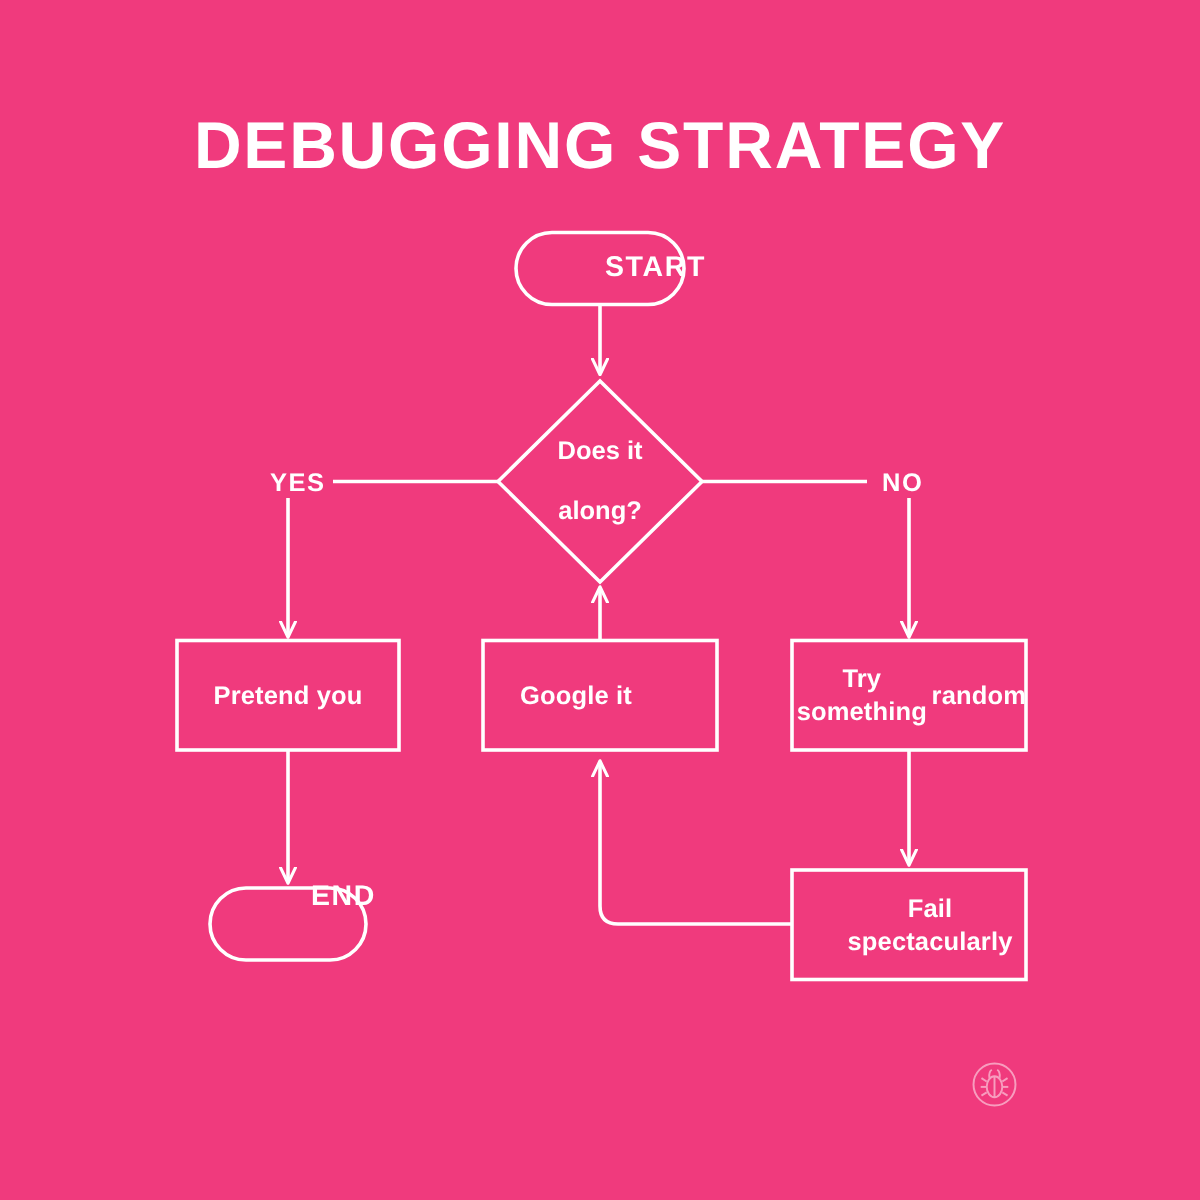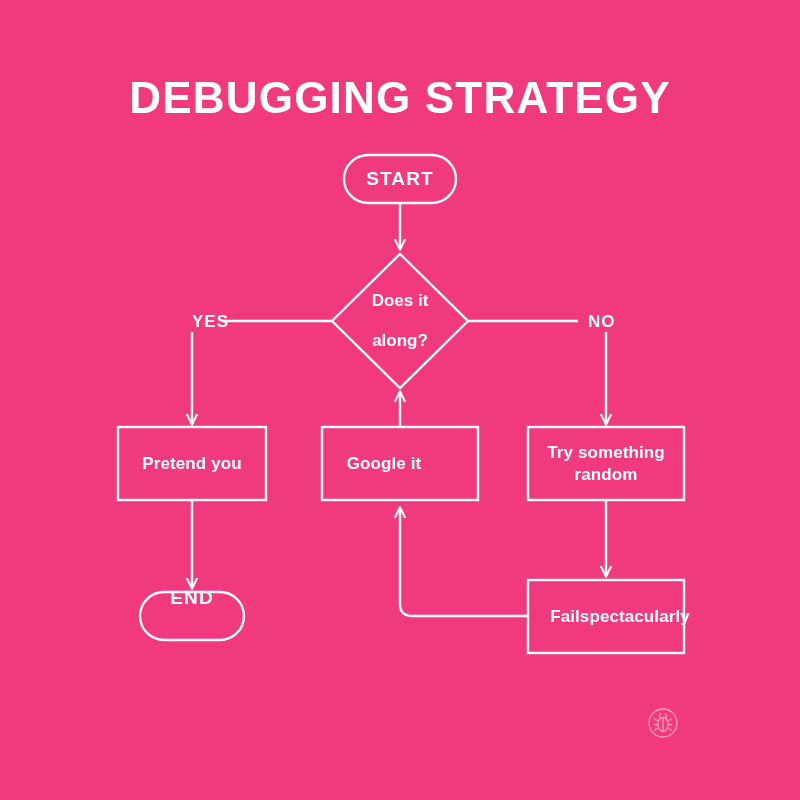--- a/index.html
+++ b/index.html
@@ -47,20 +47,21 @@
     justify-content: center;
     text-align: center;
     color: #ffffff;
     font-family: "Liberation Sans", sans-serif;
     font-weight: 700;
     pointer-events: none;
   }
   .terminator-label {
     font-size: 19px;
     letter-spacing: 1.1px;
+    padding-left: 37px;
   }
   .process-label {
     font-size: 17px;
     line-height: 22px;
     letter-spacing: 0.1px;
   }
   .decision-label {
     font-size: 17px;
     line-height: 24px;
   }
@@ -141,29 +142,29 @@
   </div>
 
   <div class="node-label process-label" style="left:118px; top:427px; width:148px; height:73px; flex-direction:row;">
     <span>Pretend you</span>
   </div>
 
   <div class="node-label process-label" style="left:306px; top:427px; width:156px; height:73px; flex-direction:column;">
     <span>Google it</span>
   </div>
 
-  <div class="node-label process-label" style="left:528px; top:427px; width:156px; height:73px; flex-direction:column;">
+  <div class="node-label process-label" style="left:528px; top:427px; width:156px; height:73px; flex-direction:row;">
     <span>Try something</span>
     <span>random</span>
   </div>
 
   <div class="node-label terminator-label" style="left:140px; top:580px; width:104px; height:36px;">END</div>
 
-  <div class="node-label process-label" style="left:528px; top:580px; width:184px; height:73px; ">
+  <div class="node-label process-label" style="left:528px; top:580px; width:184px; height:73px; flex-direction:column;">
     <span>Fail</span>
     <span>spectacularly</span>
   </div>
 
-  <div class="branch-label" style="left:192px; top:312px;">YES</div>
+  <div class="branch-label" style="left:180px; top:312px;">YES</div>
 
   <div class="branch-label" style="left:588px; top:312px;">NO</div>
 
 </div>
 
 </body></html>

